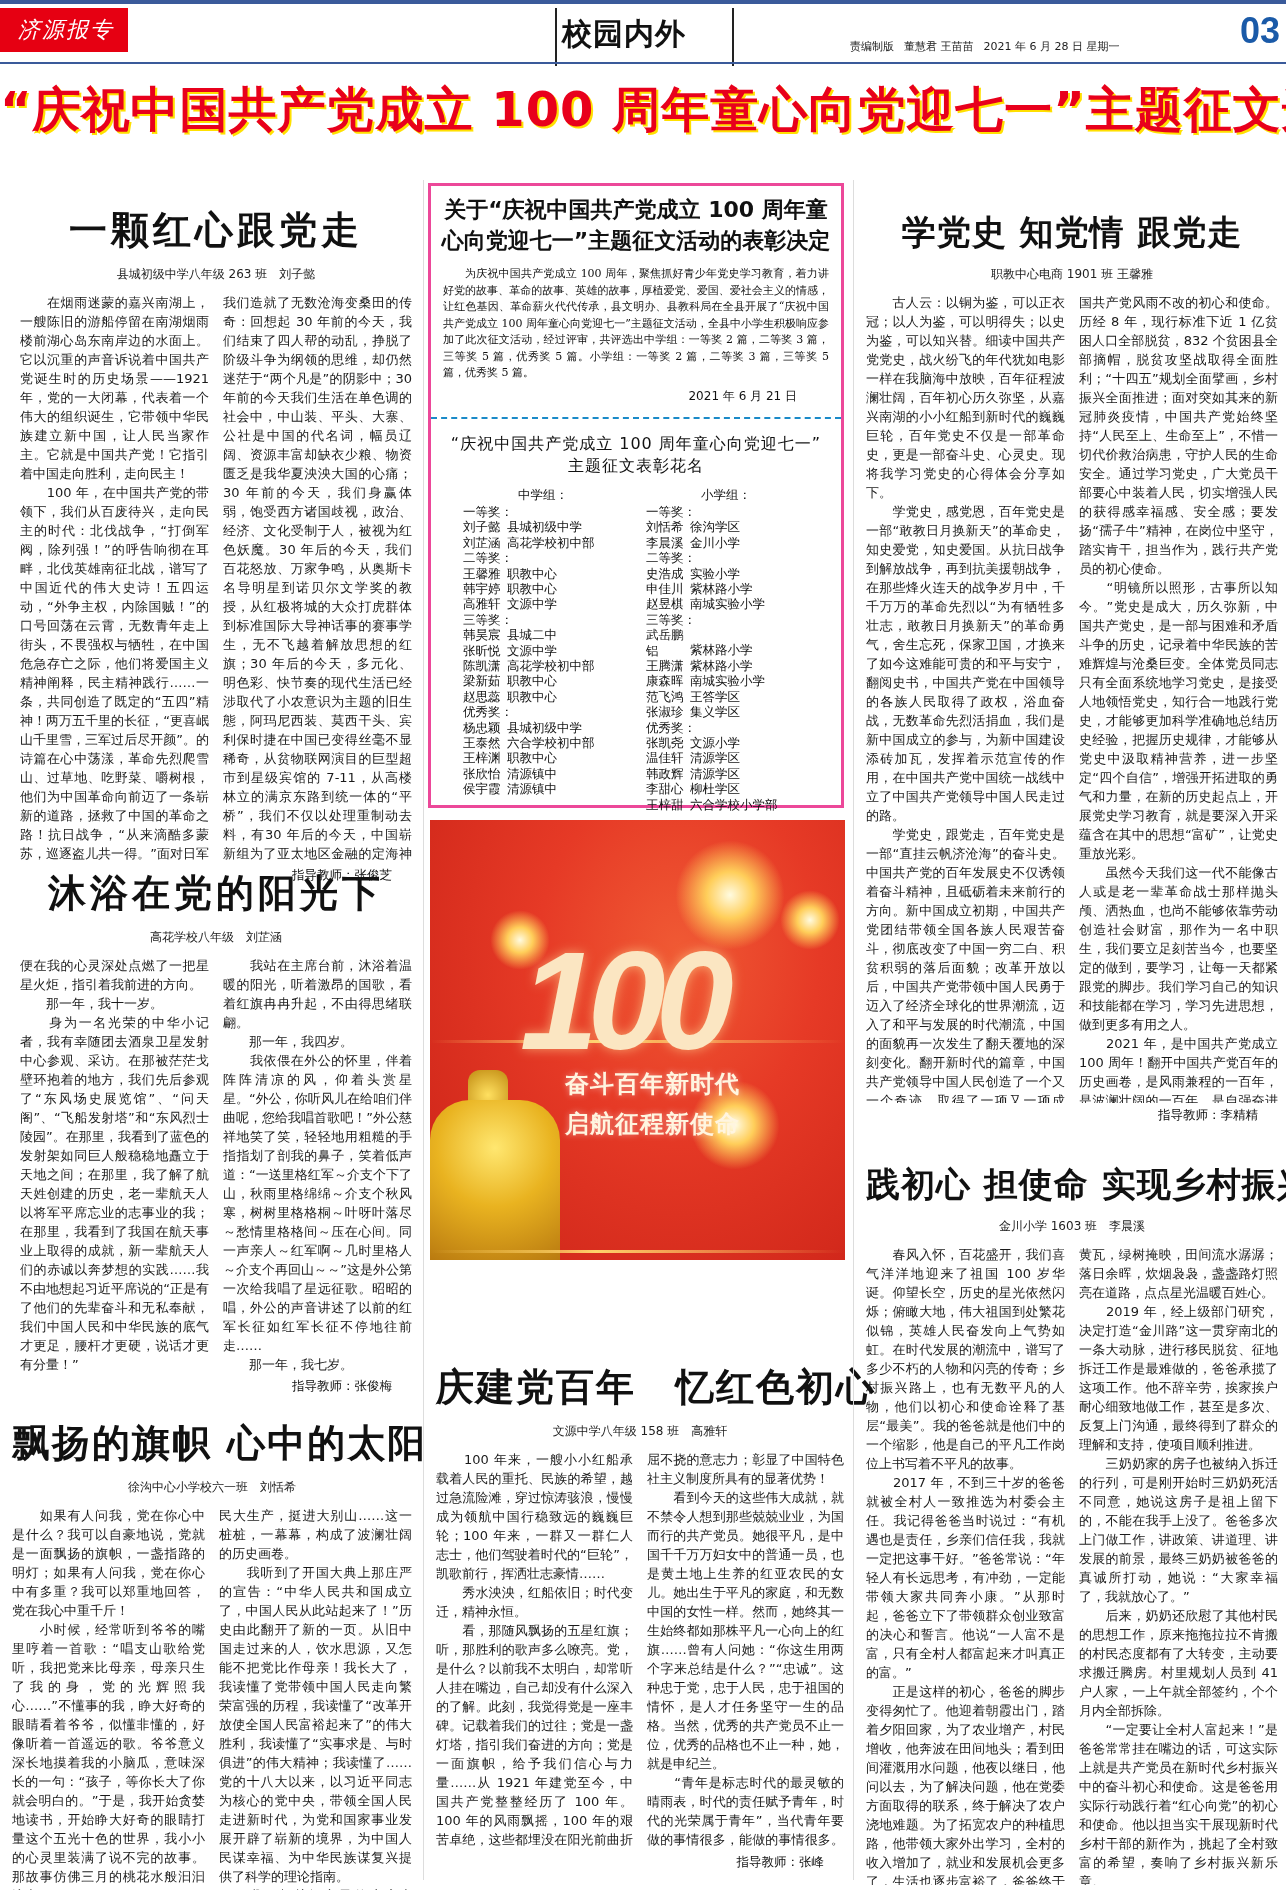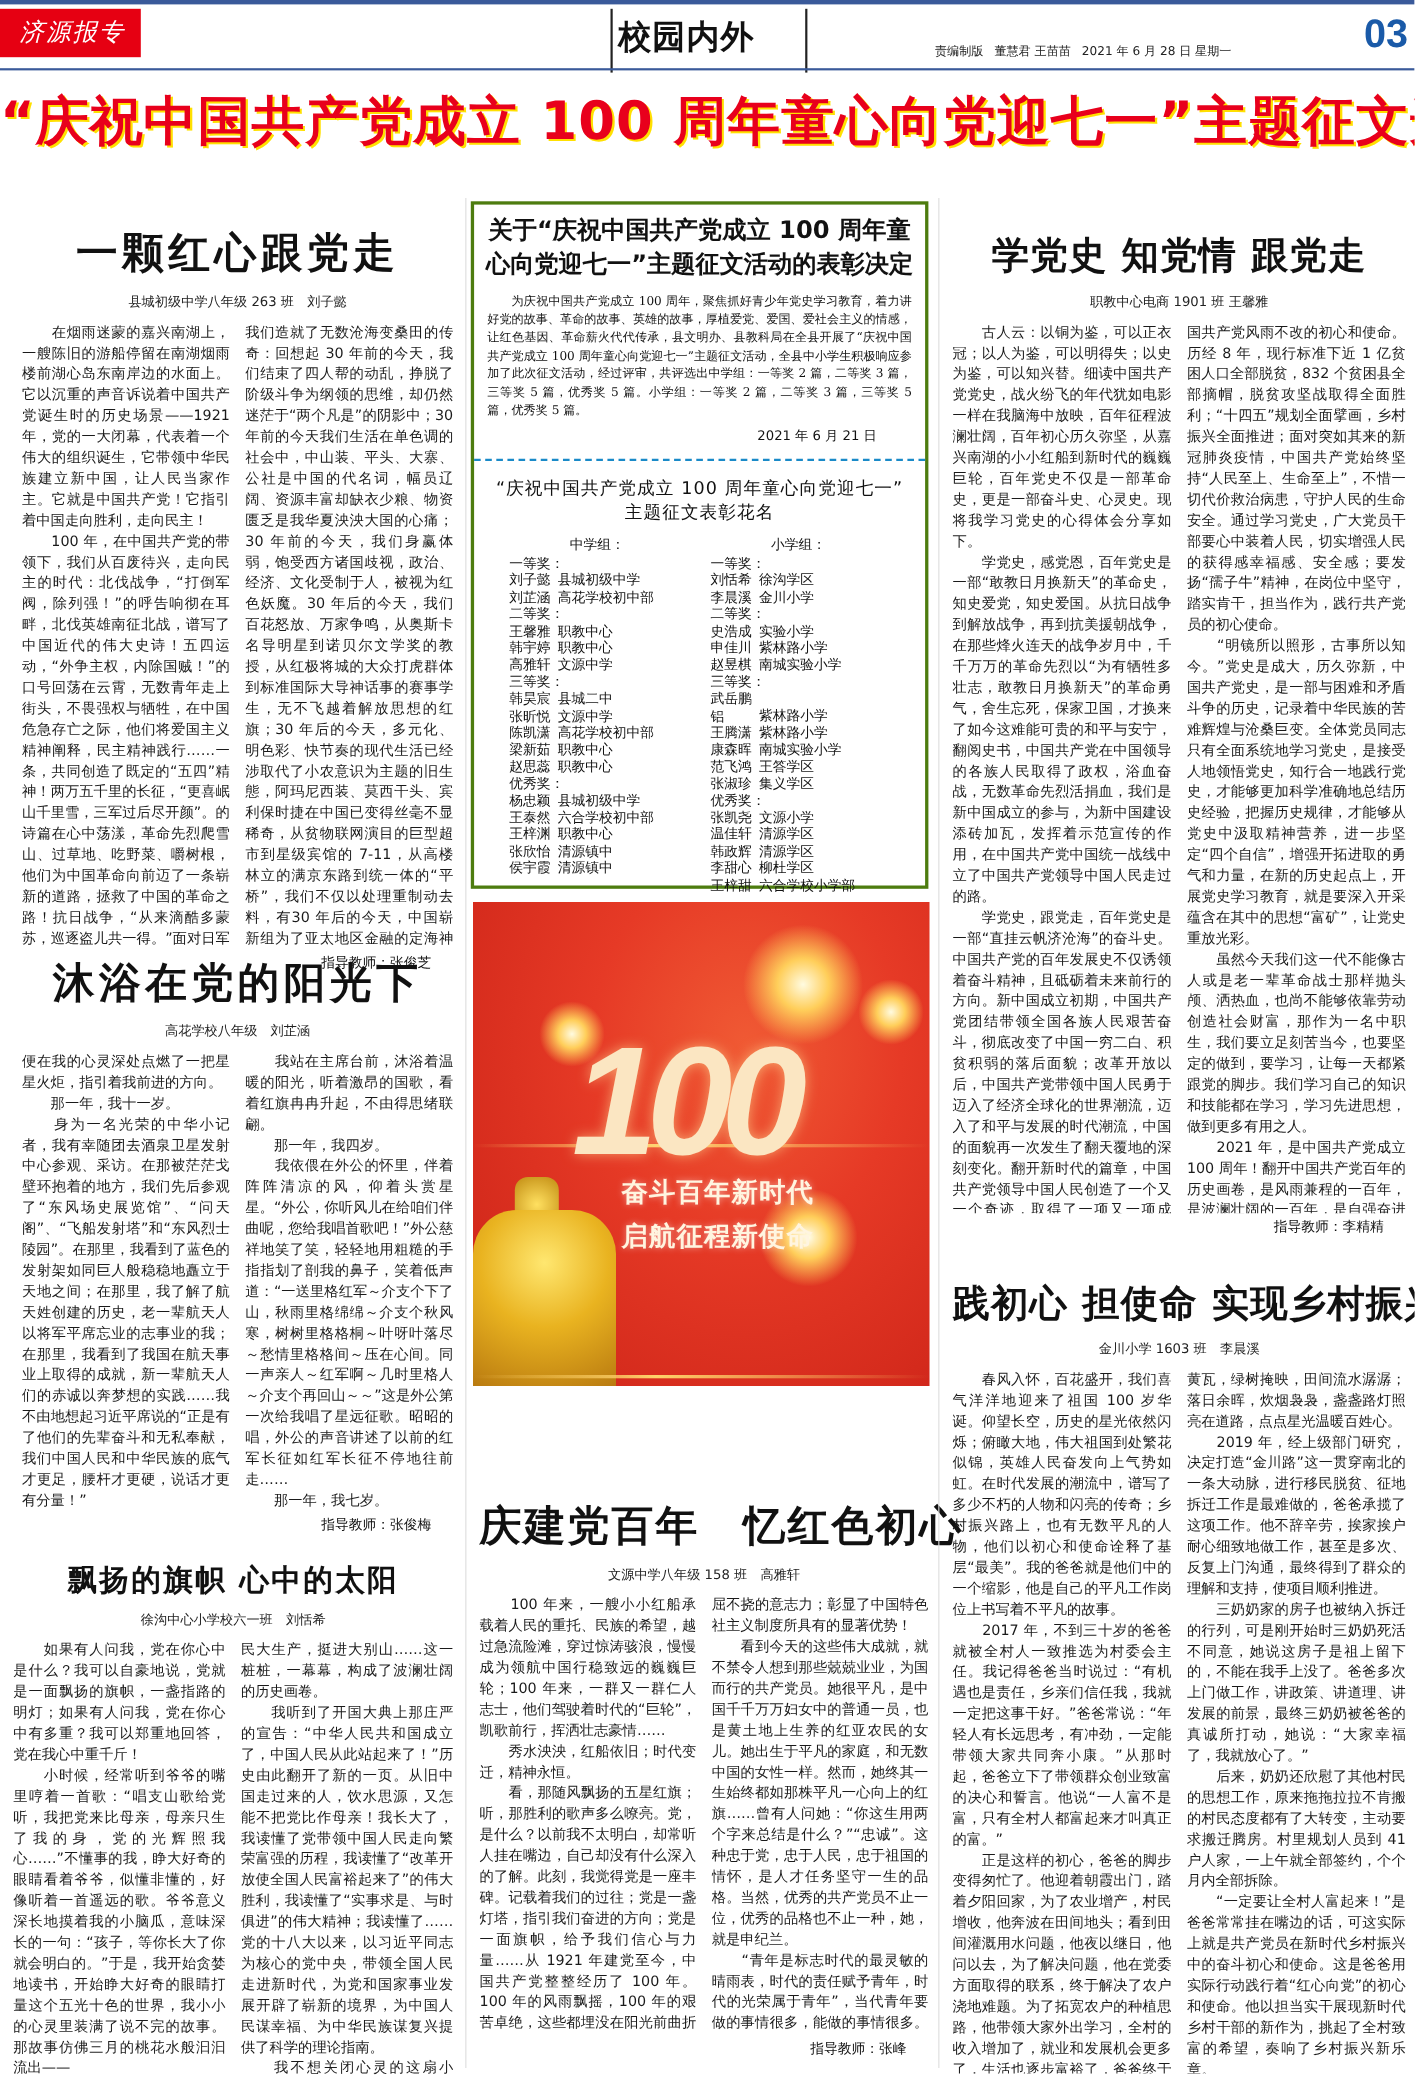--- a/index.html
+++ b/index.html
@@ -21,21 +21,21 @@
                 color: #e8001c; letter-spacing: 1px; text-shadow: 2px 2px 0 #ffe000; white-space: nowrap; }
 
   .article { position: absolute; }
   .art-title { text-align: center; font-weight: bold; color: #111; white-space: nowrap; }
   .art-byline { text-align: center; font-size: 12px; color: #222; margin-top: 10px; }
   .art-body { display: flex; gap: 14px; margin-top: 10px; }
   .art-col { flex: 1; font-size: 13px; line-height: 19px; text-align: justify; color: #1a1a1a; overflow: hidden; }
   .art-col p { text-indent: 2em; }
   .advisor { text-align: right; font-size: 12.5px; margin-top: 4px; padding-right: 20px; }
 
-  .notice { position: absolute; left: 428px; top: 183px; width: 416px; height: 625px; border: 3px solid #4d7c0f; background: #fff; }
+  .notice { position: absolute; left: 428px; top: 183px; width: 416px; height: 625px; border: 3px solid #ec4899; background: #fff; }
   .notice-inner { position: absolute; left: 0; top: 0; width: 100%; }
   .notice-title { font-size: 22px; font-weight: bold; text-align: center; line-height: 31px; padding: 8px 10px 0; }
   .notice-body { font-family: "DejaVu Serif", serif; font-size: 11px; line-height: 16.5px; text-indent: 2em; padding: 10px 12px 0; text-align: justify; }
   .notice-date { text-align: right; font-size: 12px; padding: 6px 44px 0 0; }
   .notice-sep { margin: 12px 0 0; border-top: 2px dashed #1a8ac8; height: 0; }
   .honor-title { font-size: 16px; text-align: center; line-height: 22px; padding-top: 14px; letter-spacing: 1px;}
   .honor-groups { display: flex; padding: 10px 12px 0 32px; }
   .honor-group { flex: 1; font-size: 12.5px; line-height: 15.4px; }
   .honor-group .ghead { text-align: center; width: 160px; margin-bottom: 2px; }
   .honor-group .cat { }
@@ -105,21 +105,21 @@
 　　那一年，我四岁。
 　　我依偎在外公的怀里，伴着阵阵清凉的风，仰着头赏星星。“外公，你听风儿在给咱们伴曲呢，您给我唱首歌吧！”外公慈祥地笑了笑，轻轻地用粗糙的手指指划了剖我的鼻子，笑着低声道：“一送里格红军～介支个下了山，秋雨里格绵绵～介支个秋风寒，树树里格格桐～叶呀叶落尽～愁情里格格间～压在心间。同一声亲人～红军啊～几时里格人～介支个再回山～～”这是外公第一次给我唱了星远征歌。昭昭的唱，外公的声音讲述了以前的红军长征如红军长征不停地往前走……
 　　那一年，我七岁。
 　　我站在队伍中，听着校长站在主席台上，激情昂扬地向我们讲述着先烈在烈火硝烟中前赴后继的感人故事。凝视着风中飘扬的五星红旗，我的泪水模糊了双眼，但那一个个光辉的共产党员形象——黄继光、董存瑞、刘胡兰、江雪琴……却在我的脑海里逐渐清晰。于是，共产党这个神圣的名字</p>
       </div>
   </div>
   <div class="advisor">指导教师：张俊梅</div>
 </article>
 
 <article class="article" style="left:12px; top:1418px; width:400px;">
-  <h2 class="art-title" style="font-size:27px; letter-spacing:2px;">飘扬的旗帜 心中的太阳</h2>
+  <h2 class="art-title" style="font-size:38px; letter-spacing:2px;">飘扬的旗帜 心中的太阳</h2>
   <div class="art-byline">徐沟中心小学校六一班　刘恬希</div>
   <div class="art-body" style="height:400px;">
     <div class="art-col">
         <p style="white-space:pre-line; text-indent:0">　　如果有人问我，党在你心中是什么？我可以自豪地说，党就是一面飘扬的旗帜，一盏指路的明灯；如果有人问我，党在你心中有多重？我可以郑重地回答，党在我心中重千斤！
 　　小时候，经常听到爷爷的嘴里哼着一首歌：“唱支山歌给党听，我把党来比母亲，母亲只生了我的身，党的光辉照我心……”不懂事的我，睁大好奇的眼睛看着爷爷，似懂非懂的，好像听着一首遥远的歌。爷爷意义深长地摸着我的小脑瓜，意味深长的一句：“孩子，等你长大了你就会明白的。”于是，我开始贪婪地读书，开始睁大好奇的眼睛打量这个五光十色的世界，我小小的心灵里装满了说不完的故事。那故事仿佛三月的桃花水般汩汩流出——
 　　我看到了南湖的航船，它在朝晖夕阳，气象万千的湖光山色中缓缓而又坚定地行驶着，我看到了一张张刚强坚毅的脸孔，我听到了满耳铿锵有力的话语。呵，中国共产党诞生了！我看到了延安的宝塔，它在黄土蓝天的映衬下，高耸入云，威武异常。在这座宝塔的辉映下，延河峰火，浴血太行，军</p>
       </div>
     <div class="art-col">
         <p style="white-space:pre-line; text-indent:0">民大生产，挺进大别山……这一桩桩，一幕幕，构成了波澜壮阔的历史画卷。
 　　我听到了开国大典上那庄严的宣告：“中华人民共和国成立了，中国人民从此站起来了！”历史由此翻开了新的一页。从旧中国走过来的人，饮水思源，又怎能不把党比作母亲！我长大了，我读懂了党带领中国人民走向繁荣富强的历程，我读懂了“改革开放使全国人民富裕起来了”的伟大胜利，我读懂了“实事求是、与时俱进”的伟大精神；我读懂了……党的十八大以来，以习近平同志为核心的党中央，带领全国人民走进新时代，为党和国家事业发展开辟了崭新的境界，为中国人民谋幸福、为中华民族谋复兴提供了科学的理论指南。

